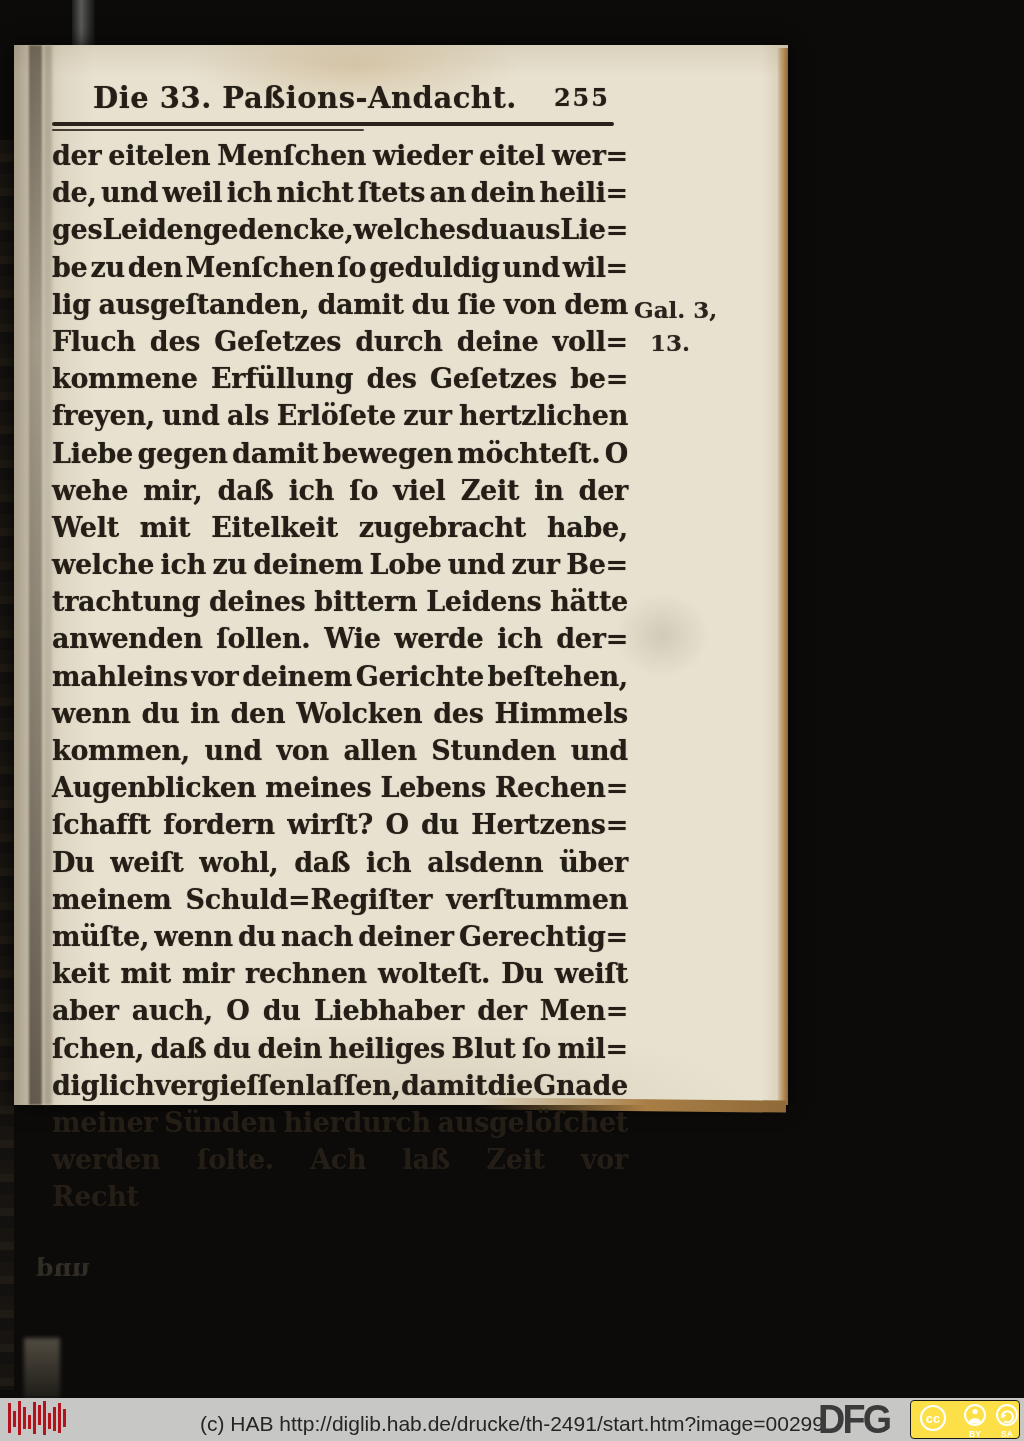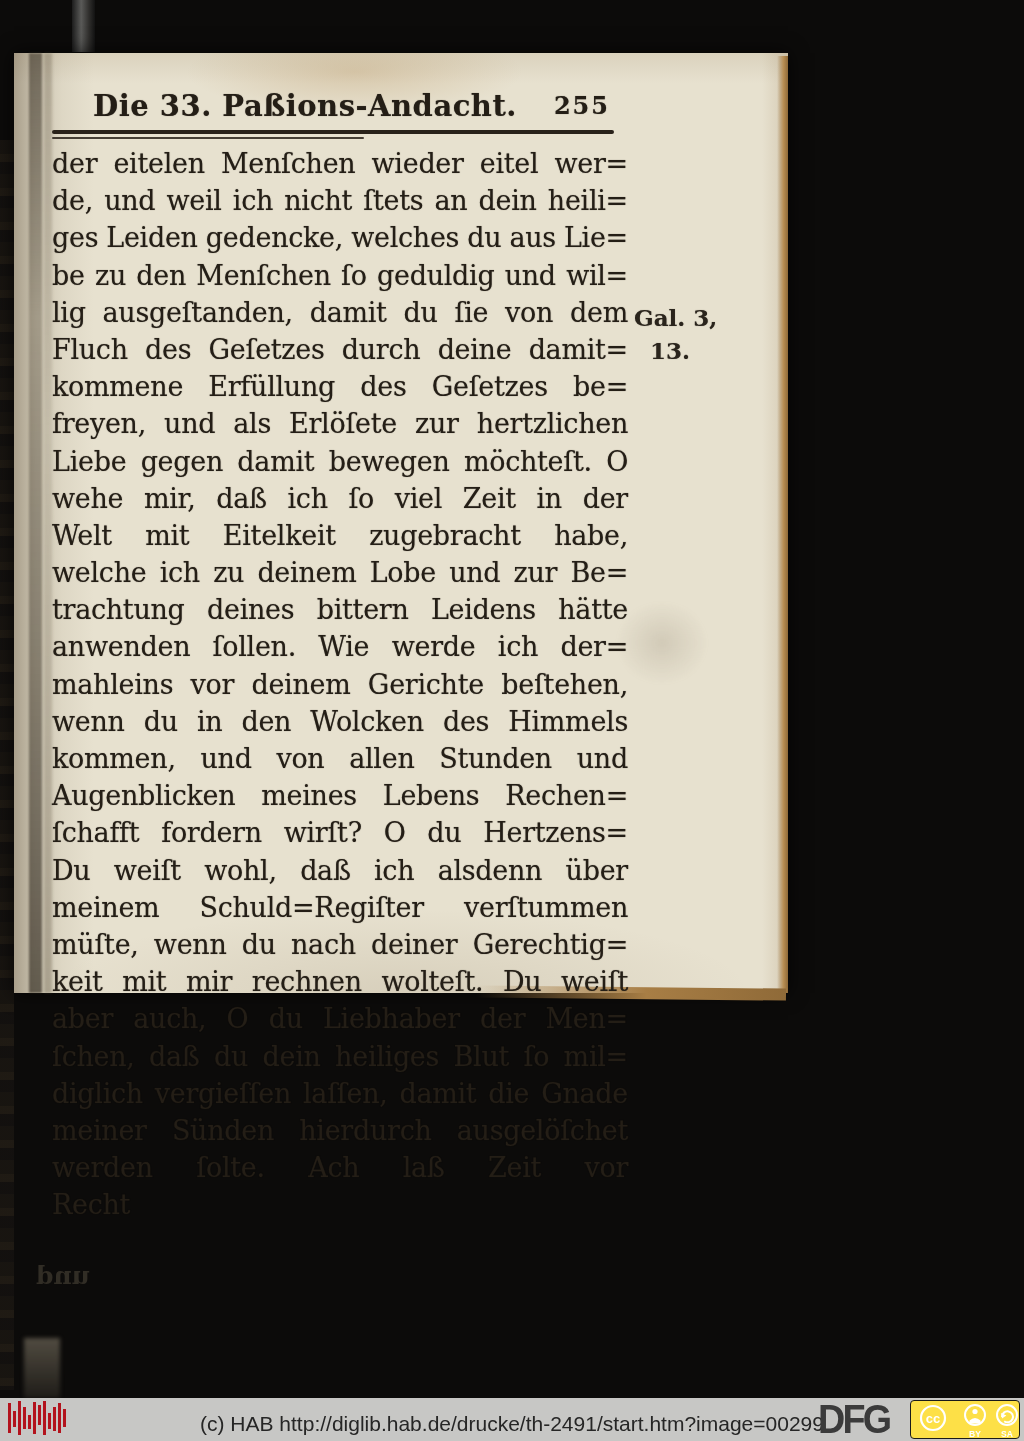--- a/index.html
+++ b/index.html
@@ -17,30 +17,29 @@
     opacity:.8;
   }
   
   .clamp {
     position:absolute; left:72px; top:0; width:23px; height:52px;
     background:linear-gradient(90deg,#1c1c1c,#5a5a58 40%,#2e2d2b 75%,#121212);
   }
 
   
   .page {
-    position:absolute; left:14px; top:45px; width:774px; height:940px;
+    position:absolute; left:14px; top:45px; width:774px; height:1060px;
     background:
       radial-gradient(ellipse 240px 60px at 44% 2%, rgba(178,140,85,.30), transparent 70%),
       radial-gradient(ellipse 500px 120px at 50% 100%, rgba(120,100,70,.14), transparent 70%),
       linear-gradient(90deg, rgba(108,94,72,.50) 0px, rgba(128,116,94,.28) 22px, rgba(140,128,104,.10) 48px, transparent 80px),
       linear-gradient(270deg, rgba(150,122,80,.22) 0px, transparent 26px),
       linear-gradient(180deg, rgba(150,130,95,.16) 0px, transparent 30px),
       #e7e1cf;
     box-shadow:0 0 18px rgba(0,0,0,.75);
-    margin-top:8px;
   }
   .gutter-streak {
     position:absolute; left:15px; top:0; width:13px; height:100%;
     background:linear-gradient(180deg, rgba(58,50,38,.62), rgba(70,60,44,.30) 28%, rgba(58,50,38,.46) 62%, rgba(45,38,28,.66));
     filter:blur(1.2px);
   }
   .gutter-streak2 {
     position:absolute; left:30px; top:0; width:8px; height:100%;
     background:linear-gradient(180deg, rgba(90,78,58,.30), rgba(90,78,58,.12) 40%, rgba(90,78,58,.34));
     filter:blur(1.5px);
@@ -70,21 +69,21 @@
   .page-number {
     position:absolute; right:18px; top:2px; font-size:24px; font-weight:700; color:#241e16;
     text-shadow:0 0 1px rgba(30,24,18,.5); letter-spacing:2px;
   }
   .rule1 { position:absolute; left:38px; top:77px; width:562px; height:4px; background:#29221a; border-radius:2px; }
   .rule2 { position:absolute; left:38px; top:84px; width:312px; height:2px; background:rgba(41,34,26,.85); border-radius:1px; }
 
   
   .body-text {
     position:absolute; left:38px; top:95px; width:576px;
-    font-size:27px; font-weight:400; color:#241e16; letter-spacing:-.3px;
+    font-size:27px; font-weight:700; color:#241e16; letter-spacing:-.3px;
     text-shadow:0 0 1px rgba(30,24,18,.55);
   }
   .tline { display:flex; justify-content:space-between; height:37.2px; align-items:baseline; white-space:nowrap; }
   .catchword { height:37.2px; padding-right:4px; }
 
   
   .margin-note {
     position:absolute; left:620px; top:248px; width:140px;
     font-size:23px; font-weight:700; color:#2a241c; line-height:33px;
     text-shadow:0 0 1px rgba(30,24,18,.45);
@@ -197,21 +196,21 @@
           <span>ſie</span>
           <span>von</span>
           <span>dem</span>
         </div>
         <div class="tline">
           <span>Fluch</span>
           <span>des</span>
           <span>Geſetzes</span>
           <span>durch</span>
           <span>deine</span>
-          <span>damit=</span>
+          <span>voll=</span>
         </div>
         <div class="tline">
           <span>kommene</span>
           <span>Erfüllung</span>
           <span>des</span>
           <span>Geſetzes</span>
           <span>be=</span>
         </div>
         <div class="tline">
           <span>freyen,</span>

